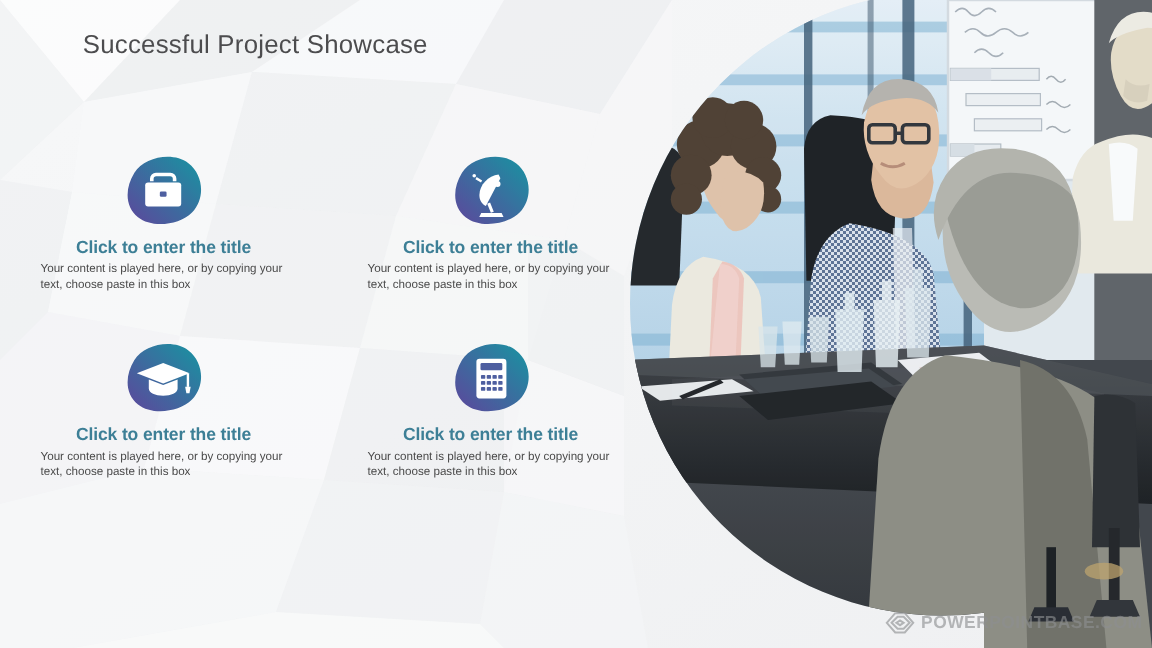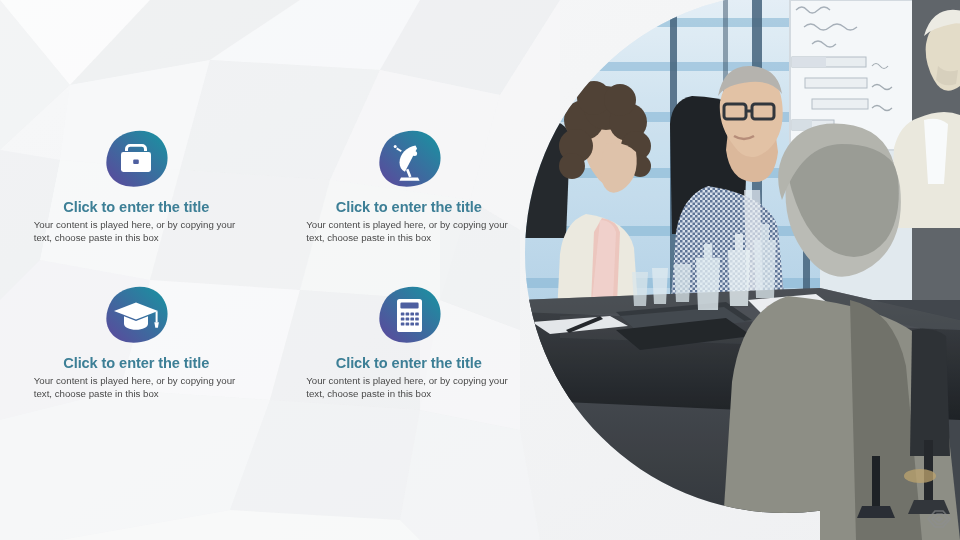--- a/index.html
+++ b/index.html
@@ -88,20 +88,21 @@
       <polygon points="0,420 120,390 270,400 230,510 60,540 0,540" fill="#f7f8f9" opacity=".7"></polygon>
       <polygon points="270,400 420,410 400,520 230,510" fill="#f0f1f3" opacity=".6"></polygon>
       <polygon points="230,510 400,520 420,540 60,540" fill="#f9fafa" opacity=".8"></polygon>
       <polygon points="400,520 420,410 520,430 540,540 420,540" fill="#f4f5f7" opacity=".55"></polygon>
       <polygon points="420,300 440,300 520,330 520,430 420,410" fill="#f8f9fa" opacity=".6"></polygon>
       <polygon points="440,200 470,200 520,230 520,330 440,300" fill="#eef0f2" opacity=".5"></polygon>
       <polygon points="500,95 560,0 560,120 520,230 470,200" fill="#f6f7f8" opacity=".6"></polygon>
     </g>
   </svg>
 
+  <div class="slide-title">Successful Project Showcase</div>
 
   <div class="features">
 
     <div class="frow">
 
       <div class="fcell">
         <div class="blob-wrap">
           <svg viewBox="0 0 72 62">
             <defs>
               <linearGradient id="g1" x1="0.05" y1="0.95" x2="0.95" y2="0.1">
@@ -398,15 +399,16 @@
   </div>
 
   <div class="watermark">
     <svg width="26" height="24" viewBox="0 0 26 24">
       <g fill="none" stroke="#8d8f91" stroke-width="1.7">
         <path d="M2 12 L9 4 L17 4 L24 12 L17 20 L9 20 Z"></path>
         <path d="M6 12 L11 7 L16 7 L21 12 L16 17 L11 17 Z"></path>
         <path d="M10 12 L13 10 L16 12 L13 14 Z"></path>
       </g>
     </svg>
+    <span class="wm-text">POWERPOINTBASE.COM</span>
   </div>
 
 </div>
 
 </body></html>

